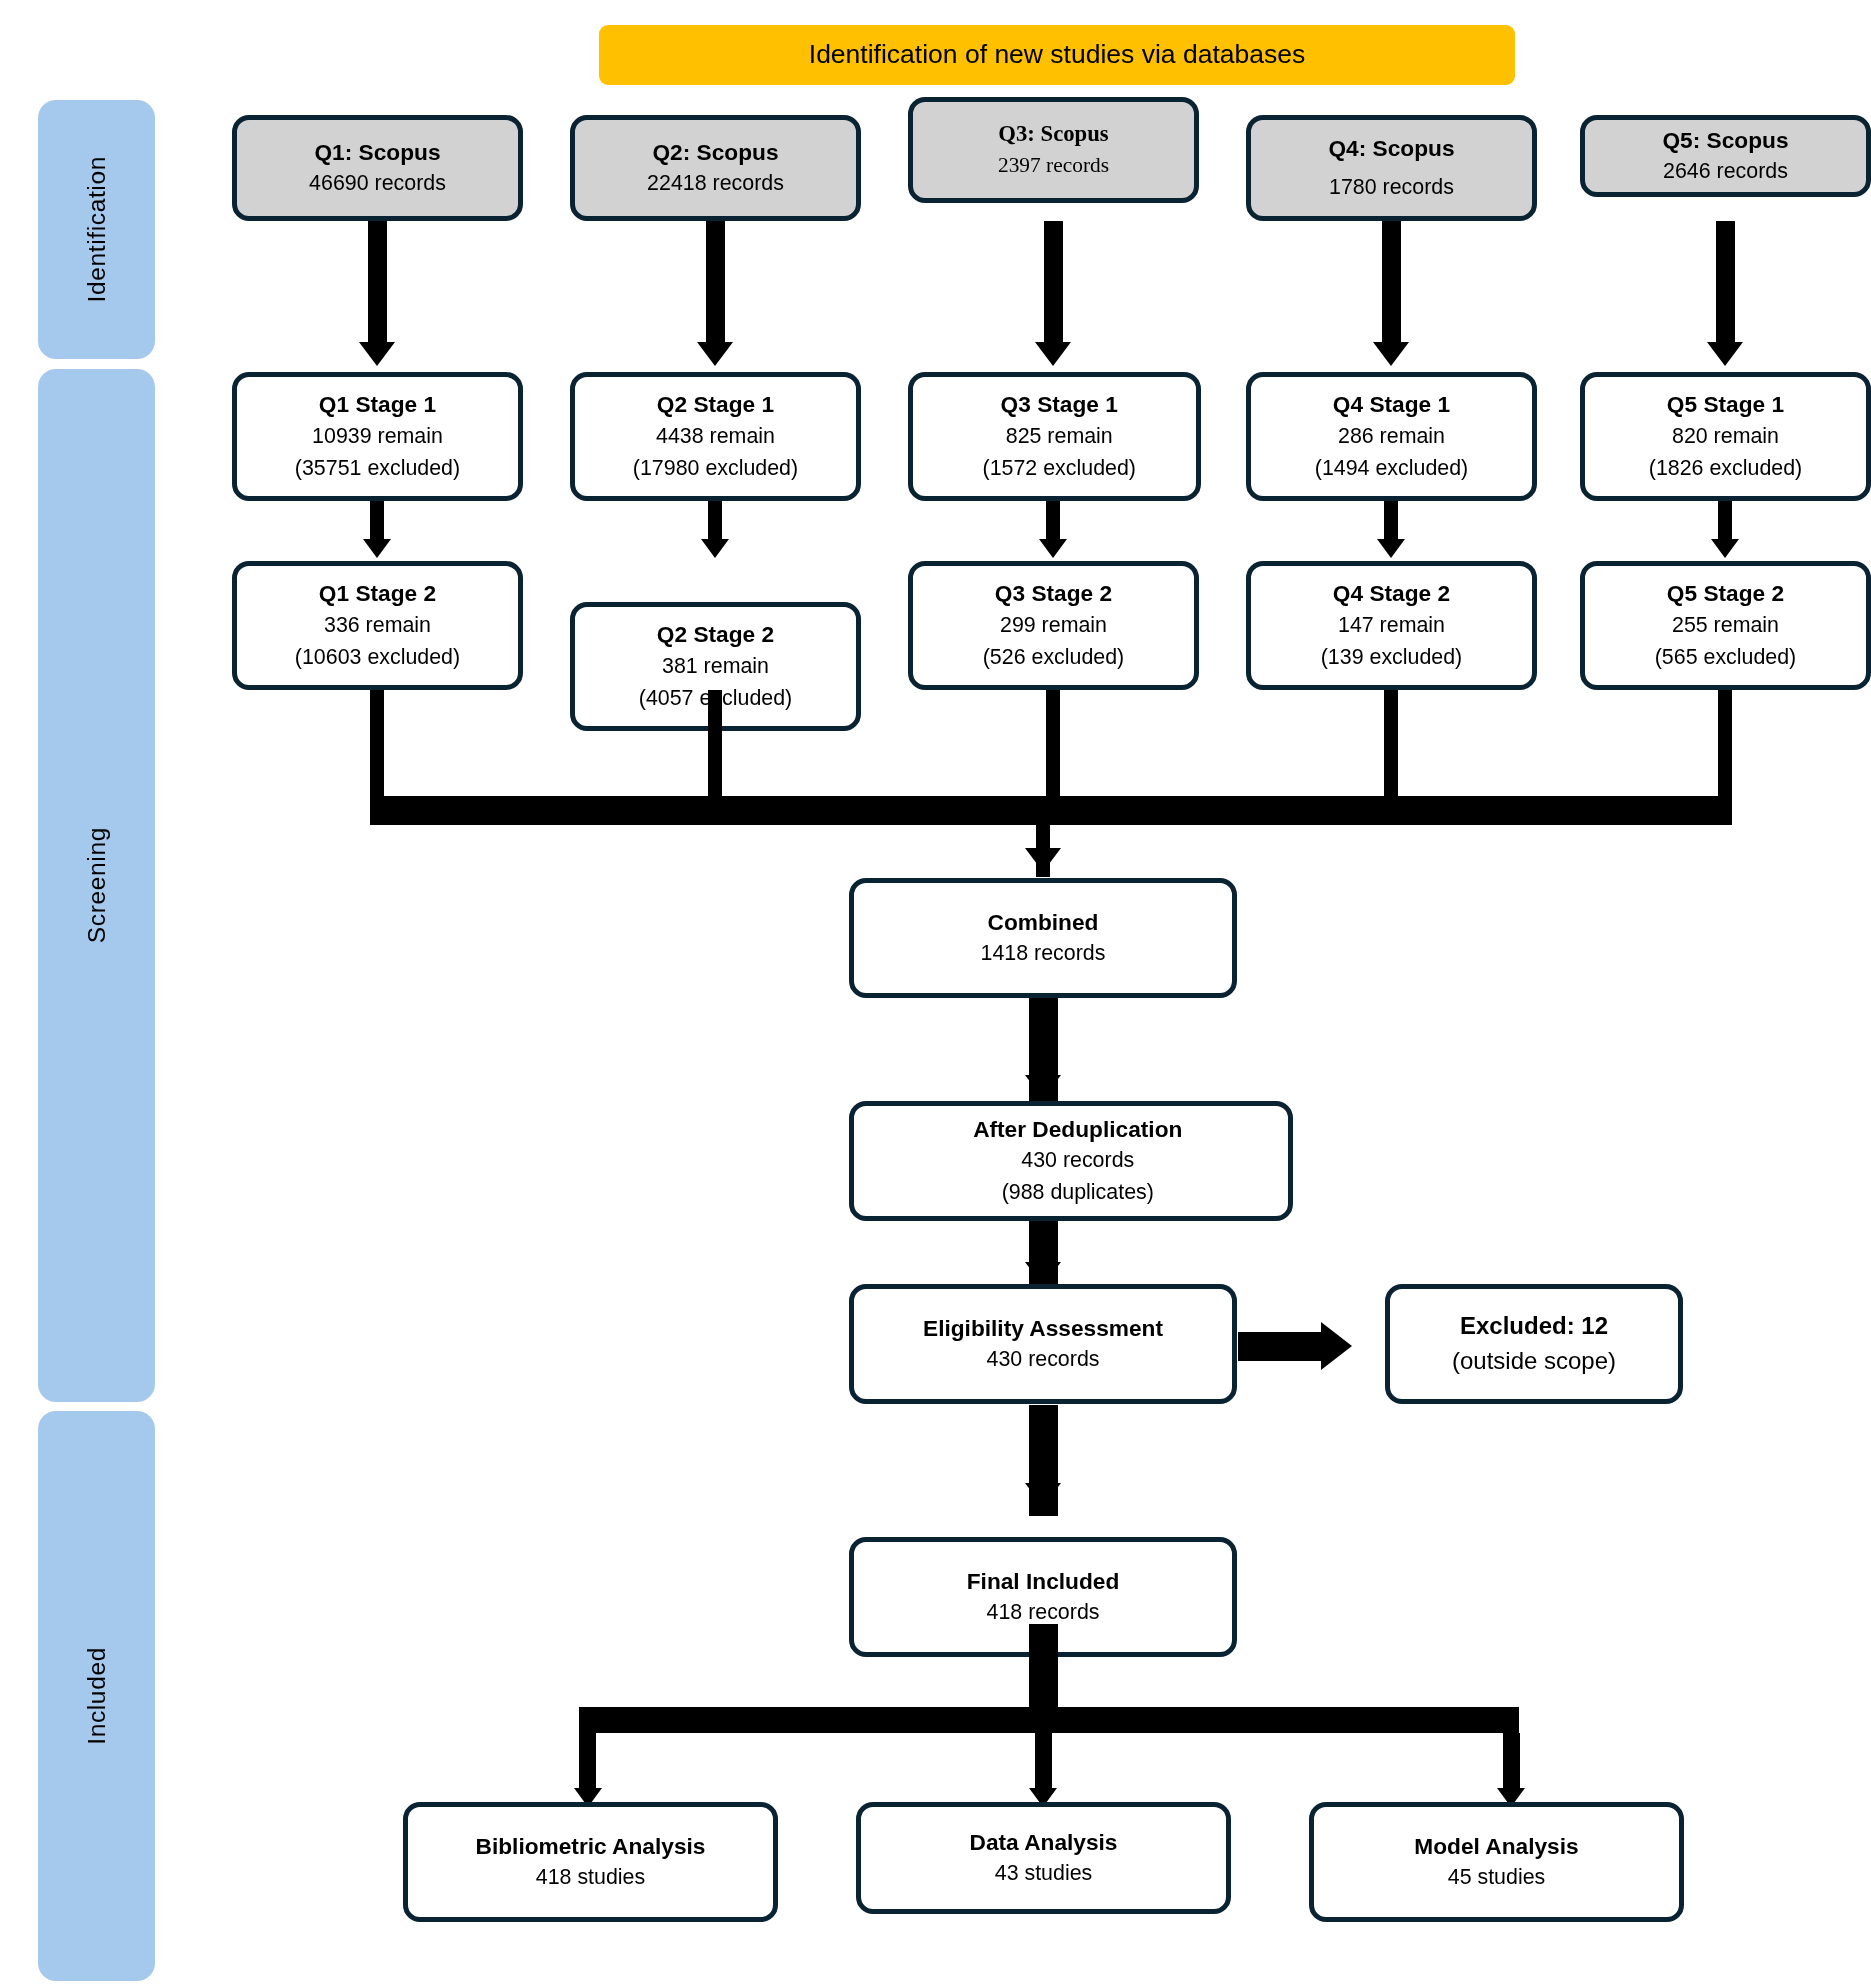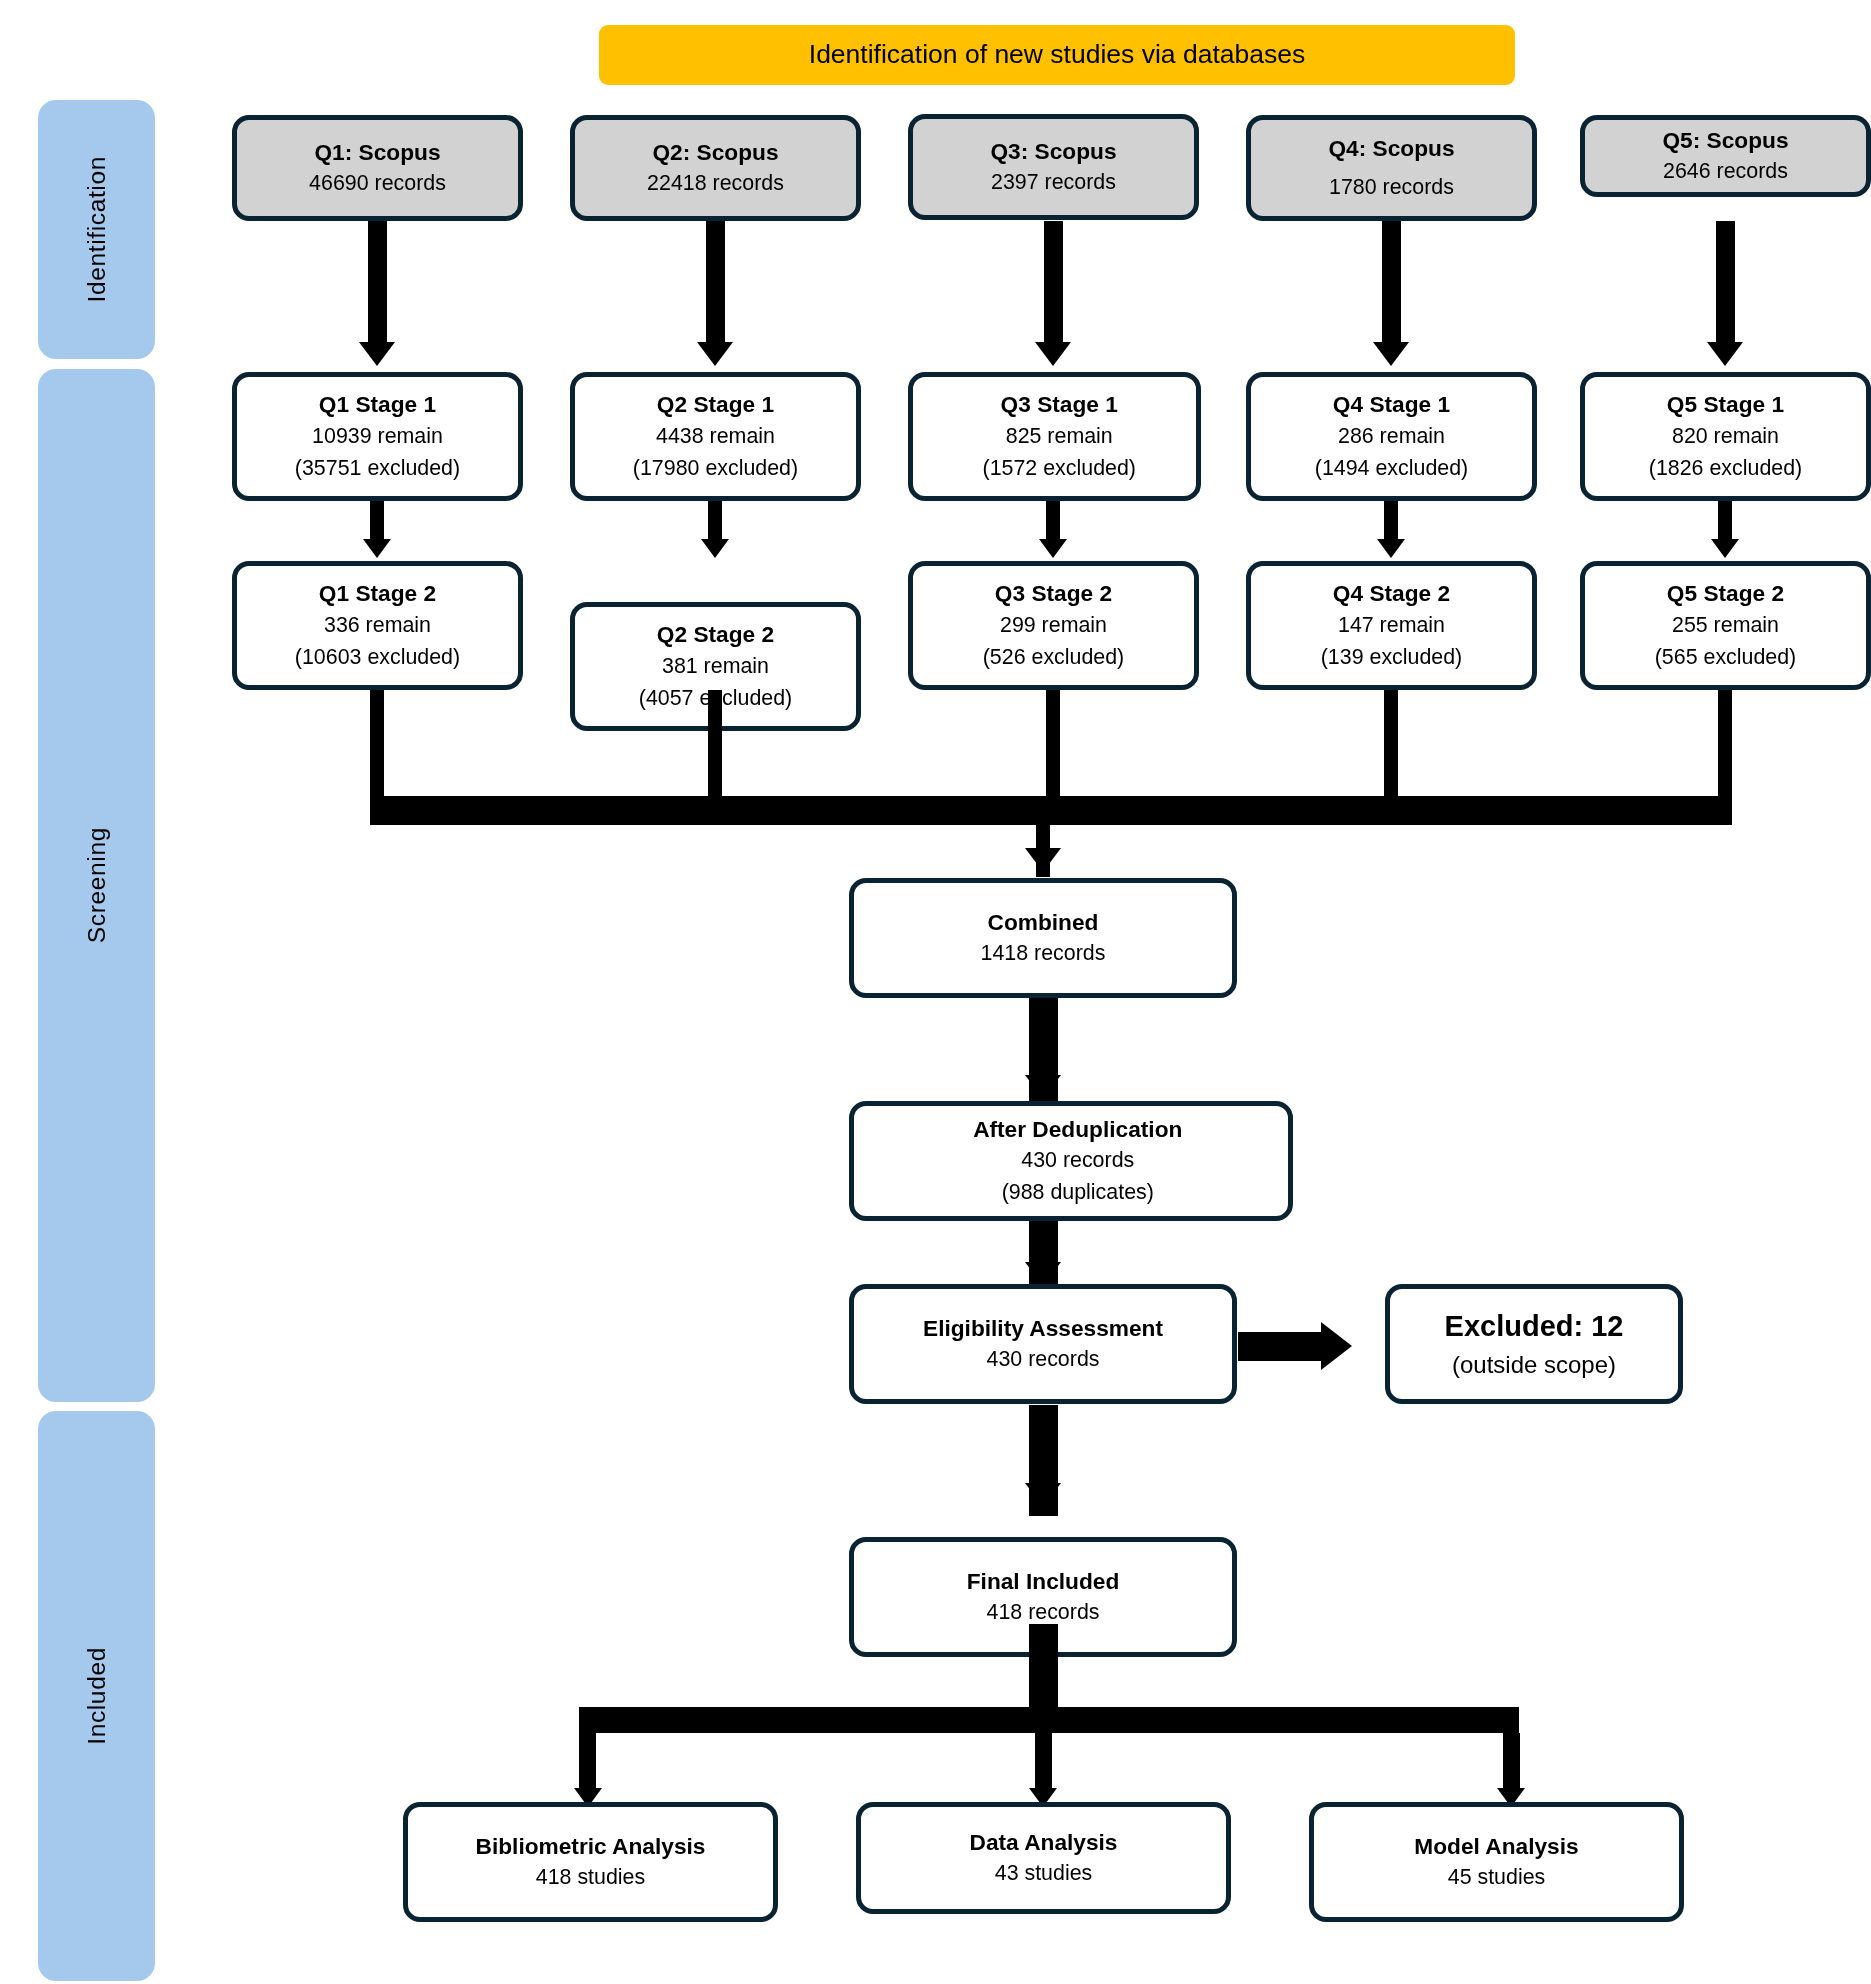--- a/index.html
+++ b/index.html
@@ -70,21 +70,21 @@
     font-size: 22.7px;
     line-height: 1.26;
     white-space: nowrap;
   }
   .node .ln {
     font-size: 21.4px;
     line-height: 1.30;
     white-space: nowrap;
     margin-top: 3.9px;
   }
-  .node.compact .ttl { font-size: 29px; }
+  .node.compact .ttl { font-size: 24px; }
   .node.compact .ln { font-size: 24px; }
 
   
   .vline {
     position: absolute;
     background: #000000;
   }
   .hbar {
     position: absolute;
     background: #000000;
@@ -131,21 +131,21 @@
   </div>
 
   <div class="node gray" style="left:232px; top:115px; width:291px; height:106px;">
     <div class="ttl">Q1: Scopus</div>
     <div class="ln">46690 records</div>
   </div>
   <div class="node gray" style="left:570px; top:115px; width:291px; height:106px;">
     <div class="ttl">Q2: Scopus</div>
     <div class="ln">22418 records</div>
   </div>
-  <div class="node gray" style="left:908px; top:114px; width:291px; height:106px;">
+  <div class="node gray" style="left:908px; top:97px; width:291px; height:106px;font-family:Liberation Serif, serif;">
     <div class="ttl">Q3: Scopus</div>
     <div class="ln">2397 records</div>
   </div>
   <div class="node gray" style="left:1246px; top:115px; width:291px; height:106px;gap:8px;">
     <div class="ttl">Q4: Scopus</div>
     <div class="ln">1780 records</div>
   </div>
   <div class="node gray" style="left:1580px; top:115px; width:291px; height:82px;">
     <div class="ttl">Q5: Scopus</div>
     <div class="ln">2646 records</div>

